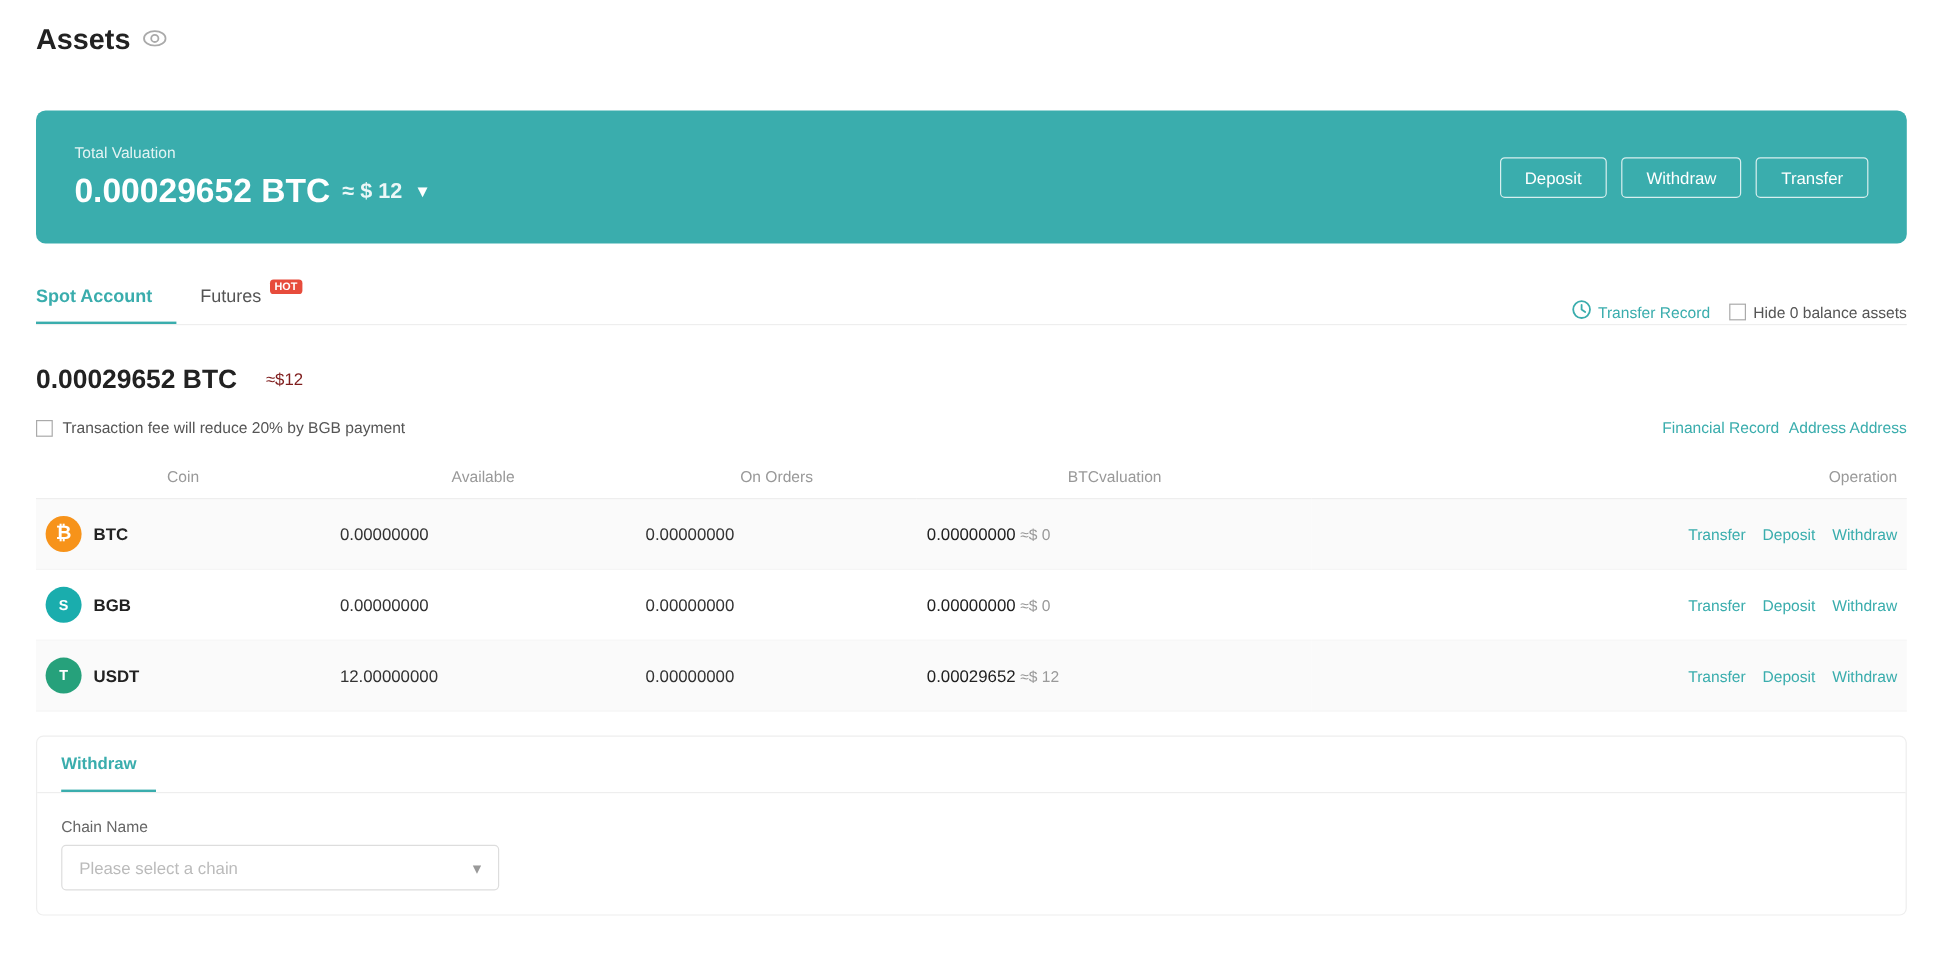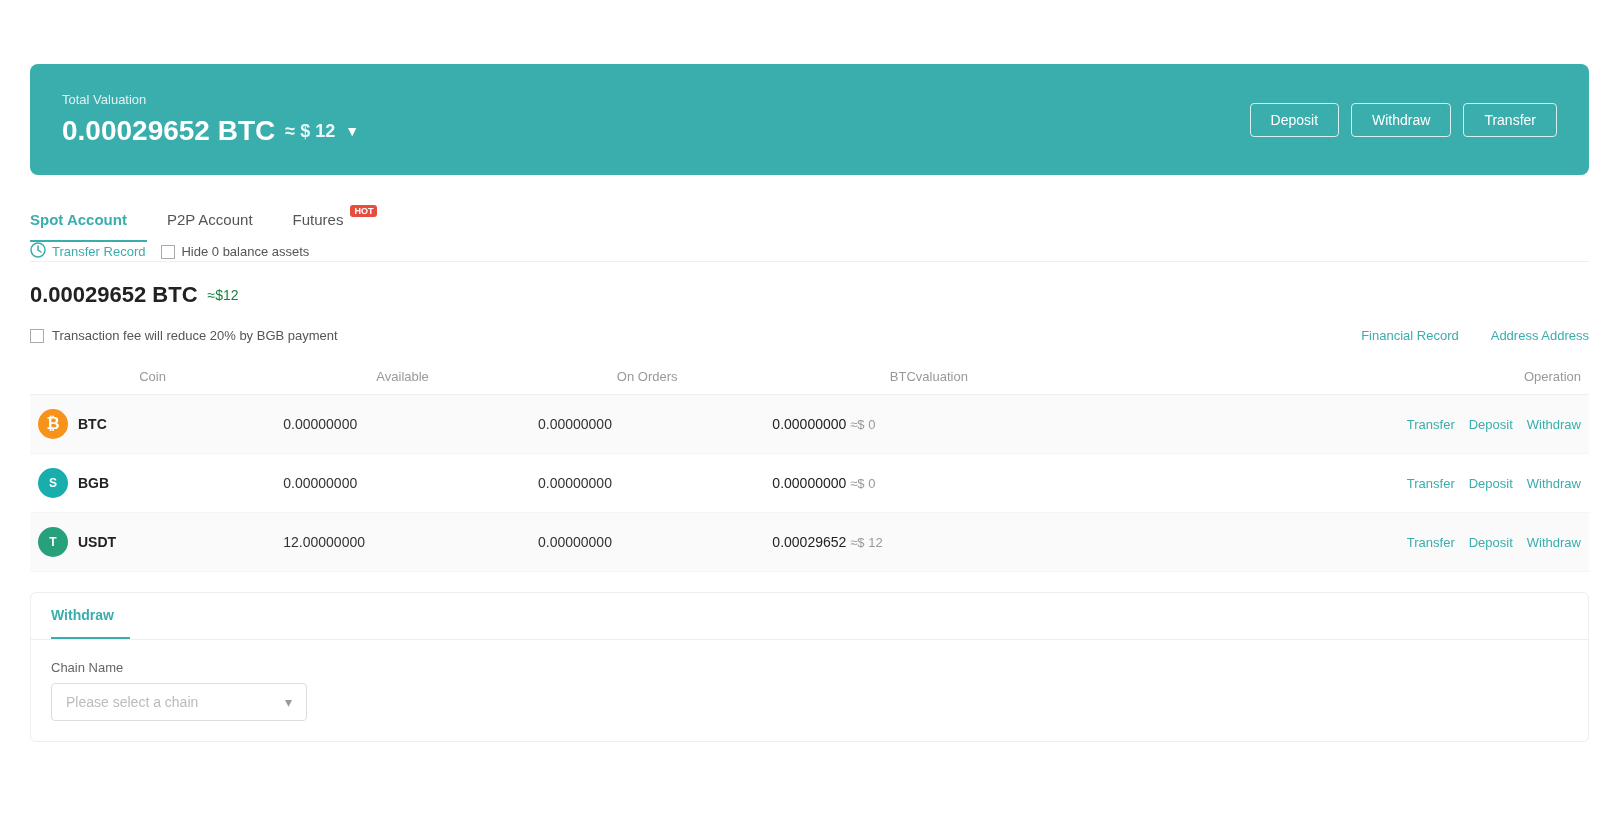--- a/index.html
+++ b/index.html
@@ -16,42 +16,42 @@
     .banner { background: #3aadad; border-radius: 8px; padding: 28px 32px; display: flex; align-items: center; justify-content: space-between; margin-bottom: 24px; margin-top: 44px; }
     .banner-left {}
     .banner-label { color: rgba(255,255,255,0.85); font-size: 13px; margin-bottom: 8px; }
     .banner-amount { color: #fff; font-size: 28px; font-weight: 700; display: flex; align-items: center; gap: 10px; }
     .banner-usd { color: rgba(255,255,255,0.9); font-size: 18px; font-weight: 700; }
     .banner-arrow { color: #fff; font-size: 14px; cursor: pointer; }
     .banner-actions { display: flex; gap: 12px; }
     .banner-btn { background: transparent; border: 1.5px solid rgba(255,255,255,0.8); color: #fff; padding: 8px 20px; border-radius: 4px; cursor: pointer; font-size: 14px; transition: background 0.2s; }
 
     
-    .tabs-row { display: flex; align-items: flex-start; border-bottom: 1px solid #eee; margin-bottom: 20px; flex-direction: column; }
+    .tabs-row { display: flex; align-items: flex-end; border-bottom: 1px solid #eee; margin-bottom: 32px; }
     .tab-list { display: flex; gap: 0; flex: 1; }
     .tab-item { padding: 12px 20px; cursor: pointer; font-size: 15px; color: #555; position: relative; white-space: nowrap; }
     .tab-item.active { color: #3aadad; border-bottom: 2px solid #3aadad; font-weight: 600; }
     .tab-item:first-child { padding-left: 0; }
     .hot-badge { background: #e74c3c; color: #fff; font-size: 9px; padding: 1px 4px; border-radius: 3px; font-weight: 700; position: absolute; top: 6px; right: 2px; }
     .tabs-right { display: flex; align-items: center; gap: 16px; }
     .transfer-record { display: flex; align-items: center; gap: 6px; color: #3aadad; cursor: pointer; font-size: 13px; }
     .transfer-record-icon { font-size: 15px; }
     .hide-balance { display: flex; align-items: center; gap: 6px; font-size: 13px; color: #555; }
     .checkbox-custom { width: 14px; height: 14px; border: 1.5px solid #aaa; display: inline-block; cursor: pointer; }
 
     
     .currency-label { font-size: 13px; color: #888; margin-bottom: 6px; }
     .currency-amount { font-size: 22px; font-weight: 600; color: #222; display: flex; align-items: center; gap: 10px; margin-bottom: 20px; }
-    .currency-usd { font-size: 14px; color: #15803d; font-weight: 400; }
+    .currency-usd { font-size: 14px; color: #7f1d1d; font-weight: 400; margin-left: 14px; }
 
     
     .fee-row { display: flex; align-items: center; justify-content: space-between; margin-bottom: 16px; }
     .fee-notice { display: flex; align-items: center; gap: 8px; font-size: 13px; color: #555; }
     .fee-checkbox { width: 14px; height: 14px; border: 1.5px solid #aaa; display: inline-block; }
-    .links-row { display: flex; gap: 32px; }
+    .links-row { display: flex; gap: 8px; }
     .link-btn { color: #3aadad; cursor: pointer; font-size: 13px; text-decoration: none; }
 
     
     .assets-table { width: 100%; border-collapse: collapse; }
     .assets-table thead tr { border-bottom: 1px solid #eee; }
     .assets-table th { color: #999; font-weight: 400; font-size: 13px; padding: 10px 8px; text-align: center; }
     .assets-table th:last-child { text-align: right; }
     .assets-table tbody tr { border-bottom: 1px solid #f5f5f5; }
     .assets-table tbody tr:nth-child(odd) { background: #fafafa; }
     .assets-table td { padding: 14px 8px; font-size: 14px; vertical-align: middle; }
@@ -69,28 +69,37 @@
     
     .withdraw-section { border: 1px solid #eee; border-radius: 6px; margin-top: 20px; padding: 0; }
     .withdraw-tabs { display: flex; border-bottom: 1px solid #eee; padding: 0 20px; }
     .withdraw-tab { padding: 14px 16px; cursor: pointer; font-size: 14px; color: #555; }
     .withdraw-tab.active { color: #3aadad; border-bottom: 2px solid #3aadad; font-weight: 600; }
     .withdraw-tab:first-child { padding-left: 0; }
     .internal-tab { display: flex; align-items: center; gap: 6px; }
     .info-icon { width: 16px; height: 16px; border-radius: 50%; border: 1.5px solid #999; display: inline-flex; align-items: center; justify-content: center; font-size: 10px; color: #999; cursor: pointer; }
     .withdraw-body { padding: 20px; }
     .form-label { font-size: 13px; color: #666; margin-bottom: 8px; }
-    .form-select { width: 256px; border: 1px solid #ddd; border-radius: 4px; padding: 10px 14px; display: flex; align-items: flex-start; justify-content: space-between; cursor: pointer; font-size: 14px; color: #bbb; }
+    .form-select { width: 365px; border: 1px solid #ddd; border-radius: 4px; padding: 10px 14px; display: flex; align-items: flex-start; justify-content: space-between; cursor: pointer; font-size: 14px; color: #bbb; }
     .select-arrow { color: #999; }
   </style>
 </head>
 <body>
 
 <div class="page-wrapper">
 
+  <div class="page-header">
+    <span class="page-title">Assets</span>
+    <span class="eye-icon">
+      <svg width="20" height="14" viewBox="0 0 20 14" fill="none">
+        <ellipse cx="10" cy="7" rx="9" ry="6" stroke="#aaa" stroke-width="1.5"></ellipse>
+        <circle cx="10" cy="7" r="3" stroke="#aaa" stroke-width="1.5"></circle>
+      </svg>
+    </span>
+  </div>
 
   <div class="banner">
     <div class="banner-left">
       <div class="banner-label">Total Valuation</div>
       <div class="banner-amount">
         <span>0.00029652 BTC</span>
         <span class="banner-usd">≈ $ 12</span>
         <span class="banner-arrow">▼</span>
       </div>
     </div>
@@ -98,23 +107,20 @@
       <button class="banner-btn">Deposit</button>
       <button class="banner-btn">Withdraw</button>
       <button class="banner-btn">Transfer</button>
     </div>
   </div>
 
   <div class="tabs-row">
     <div class="tab-list">
       <div class="tab-item active">
         <span>Spot Account</span>
-      </div>
-      <div class="tab-item">
-        <span>P2P Account</span>
       </div>
       <div class="tab-item" style="position:relative; padding-right: 36px;">
         <span>Futures</span>
         <span class="hot-badge">HOT</span>
       </div>
     </div>
     <div class="tabs-right">
       <div class="transfer-record">
         <span class="transfer-record-icon">
           <svg width="16" height="16" viewBox="0 0 16 16" fill="none">

